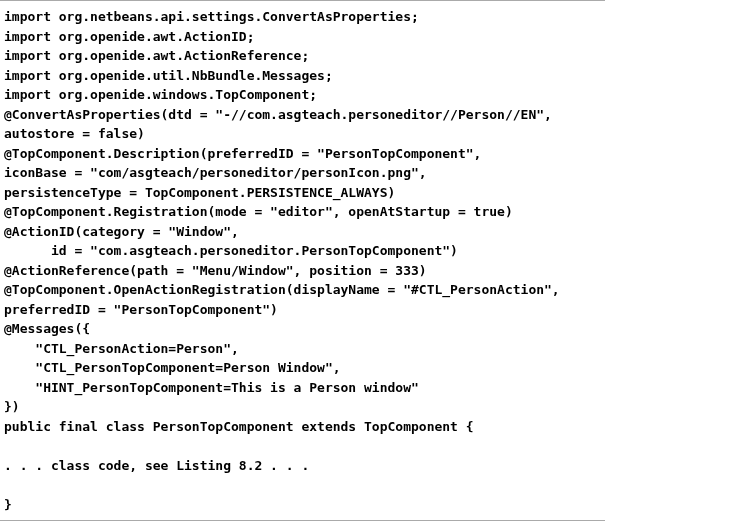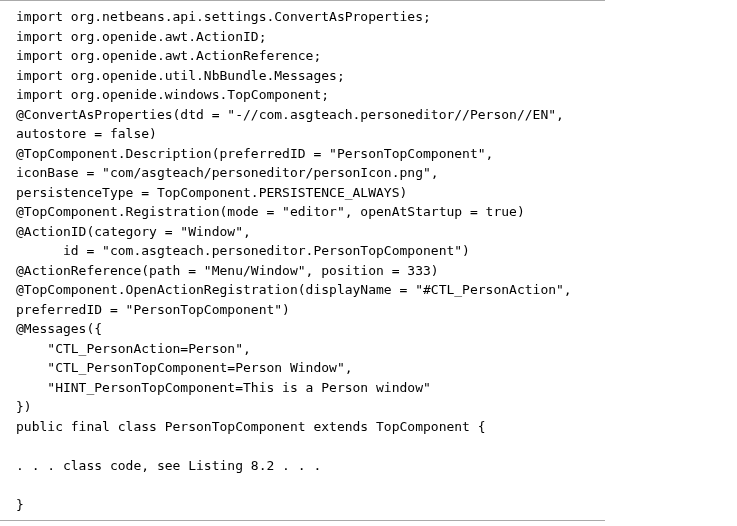--- a/index.html
+++ b/index.html
@@ -7,25 +7,26 @@
       padding: 0;
       font-family: "DejaVu Sans Mono", "Lucida Console", Consolas, monospace;
       font-size: 13px;
       line-height: 1.5;
       background: #ffffff;
       color: #000000;
     }
     .code-container {
       border-top: 1px solid #aaa;
       border-bottom: 1px solid #aaa;
-      padding: 6px 4px 6px 16px;
+      padding: 6px 4px 6px 4px;
       white-space: pre;
       width: 605px;
       box-sizing: border-box;
       overflow: hidden;
+      font-weight: bold;
     }
     .code-line {
       white-space: pre;
     }
   </style>
 </head>
 <body>
 
 <div class="code-container" id="code-root"><div class="code-line">import org.netbeans.api.settings.ConvertAsProperties;</div><div class="code-line">import org.openide.awt.ActionID;</div><div class="code-line">import org.openide.awt.ActionReference;</div><div class="code-line">import org.openide.util.NbBundle.Messages;</div><div class="code-line">import org.openide.windows.TopComponent;</div><div class="code-line">@ConvertAsProperties(dtd = "-//com.asgteach.personeditor//Person//EN",</div><div class="code-line">autostore = false)</div><div class="code-line">@TopComponent.Description(preferredID = "PersonTopComponent",</div><div class="code-line">iconBase = "com/asgteach/personeditor/personIcon.png",</div><div class="code-line">persistenceType = TopComponent.PERSISTENCE_ALWAYS)</div><div class="code-line">@TopComponent.Registration(mode = "editor", openAtStartup = true)</div><div class="code-line">@ActionID(category = "Window",</div><div class="code-line">      id = "com.asgteach.personeditor.PersonTopComponent")</div><div class="code-line">@ActionReference(path = "Menu/Window", position = 333)</div><div class="code-line">@TopComponent.OpenActionRegistration(displayName = "#CTL_PersonAction",</div><div class="code-line">preferredID = "PersonTopComponent")</div><div class="code-line">@Messages({</div><div class="code-line">    "CTL_PersonAction=Person",</div><div class="code-line">    "CTL_PersonTopComponent=Person Window",</div><div class="code-line">    "HINT_PersonTopComponent=This is a Person window"</div><div class="code-line">})</div><div class="code-line">public final class PersonTopComponent extends TopComponent {</div><div class="code-line">&nbsp;</div><div class="code-line">. . . class code, see Listing 8.2 . . .</div><div class="code-line">&nbsp;</div><div class="code-line">}</div></div>
 

